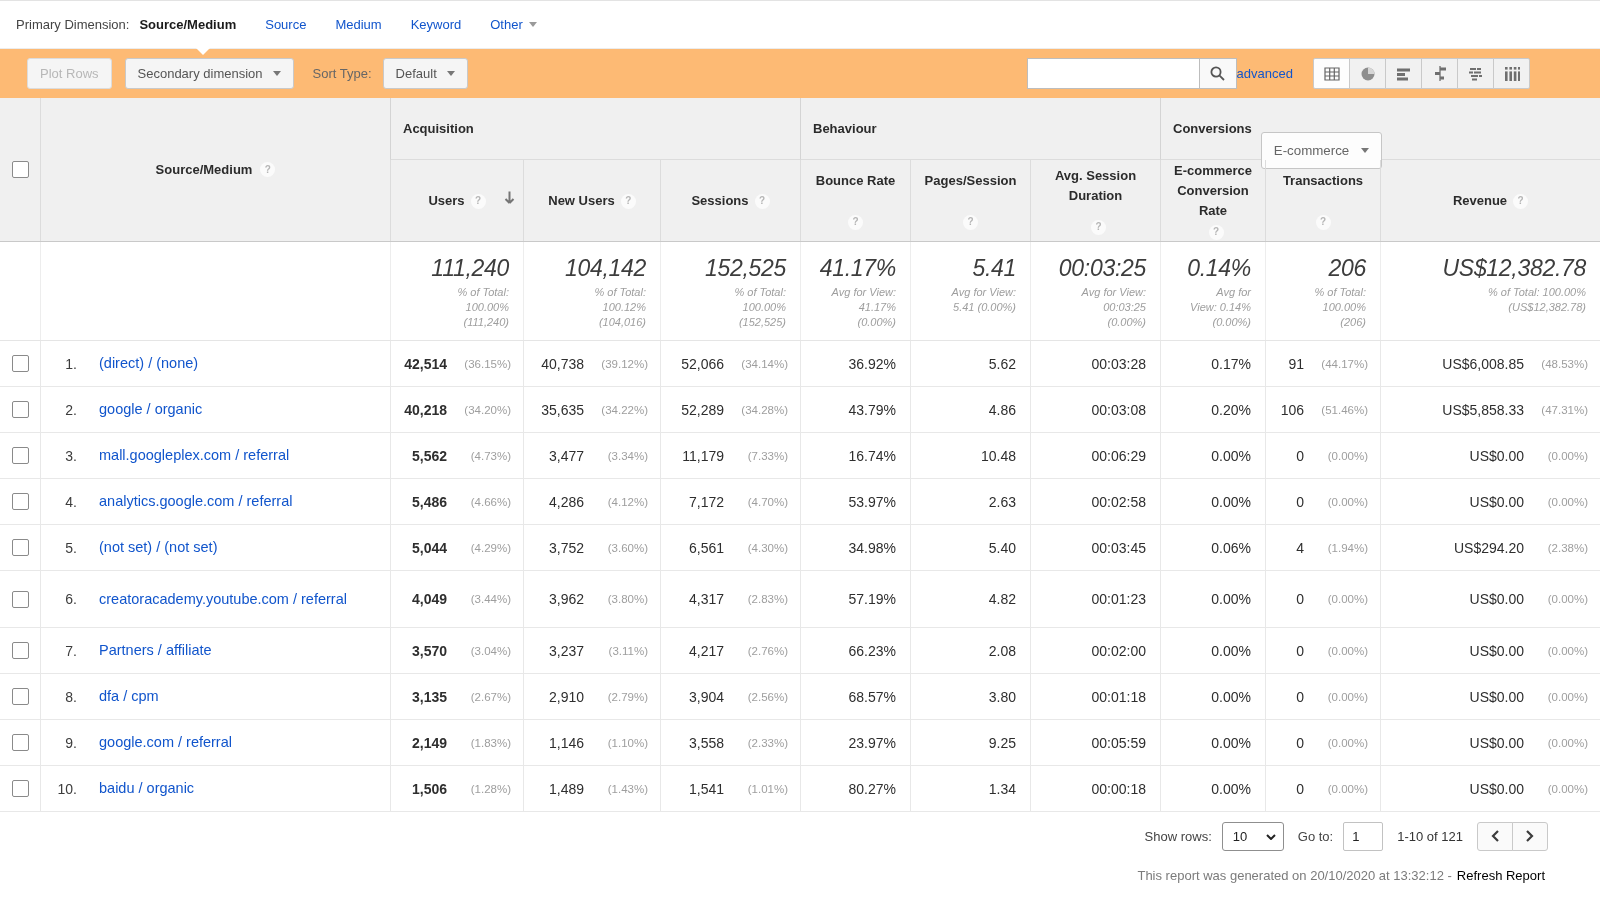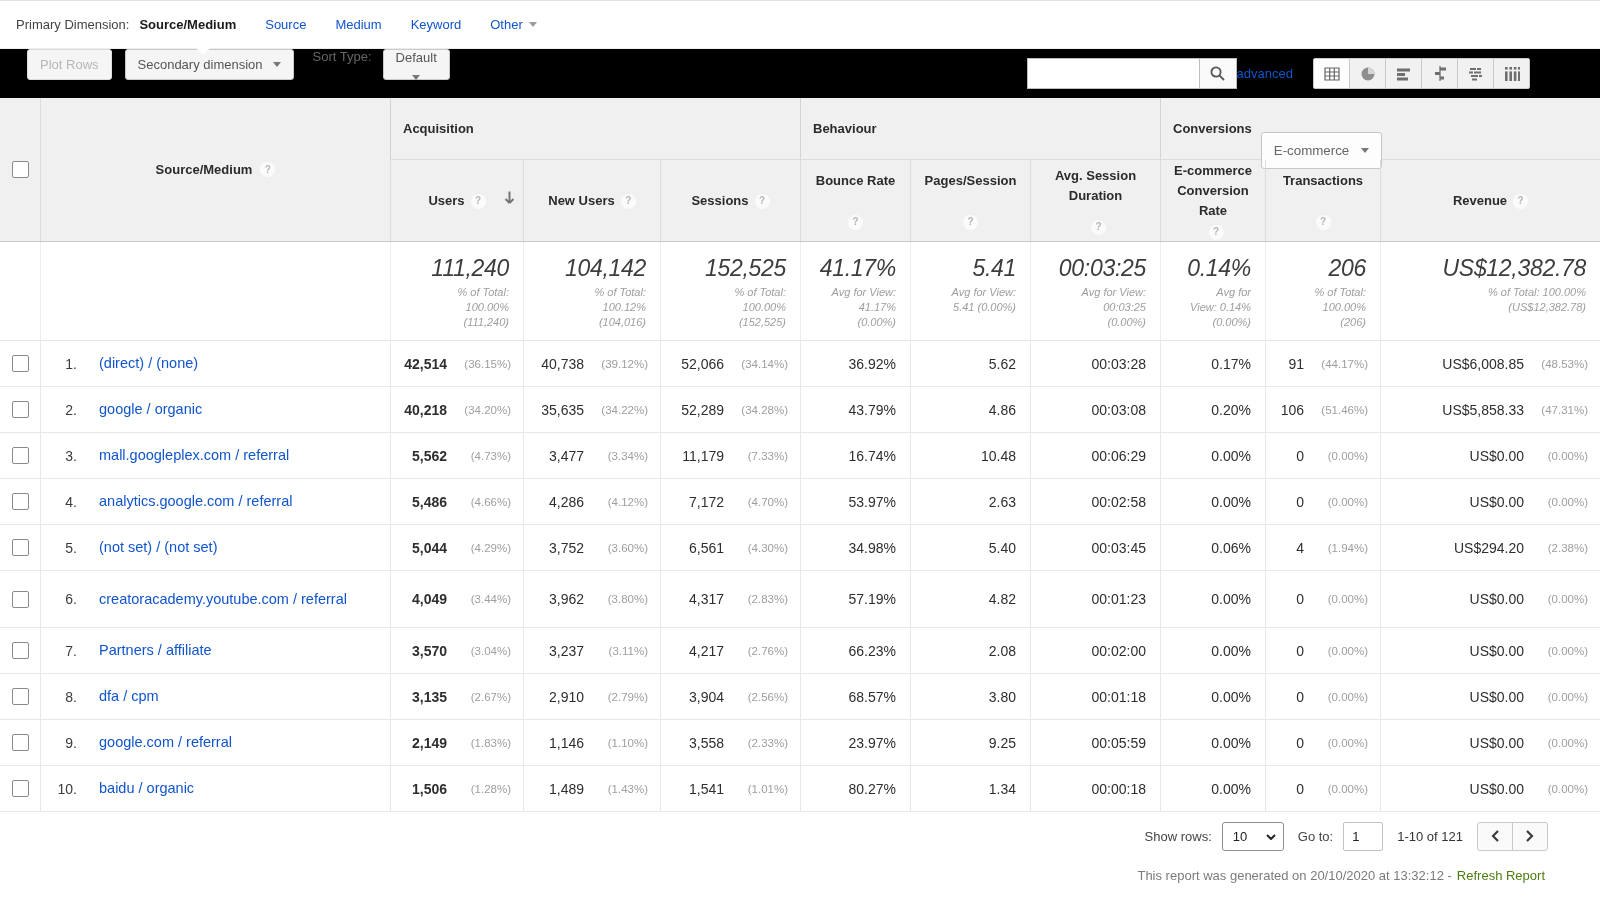--- a/index.html
+++ b/index.html
@@ -10,27 +10,27 @@
   
   .topbar { height:47px; display:flex; align-items:center; padding-left:16px; font-size:13px; background:#fff; position:relative; }
   .topbar .pd-label { color:#444; }
   .topbar .pd-selected { font-weight:bold; color:#1a1a1a; margin-left:10px; }
   .topbar a { color:#15c; text-decoration:none; cursor:pointer; }
   .topbar .pd-link { margin-left:29px; }
   .other-wrap { margin-left:29px; display:flex; align-items:center; gap:6px; }
   .notch { position:absolute; top:47px; left:196px; width:0; height:0; border-left:7px solid transparent; border-right:7px solid transparent; border-top:7px solid #fff; z-index:5; }
 
   
-  .toolbar { height:50px; background:#000000; border-top:1px solid #ececec; display:flex; padding:0 70px 0 27px; font-size:13px; }
+  .toolbar { height:50px; background:#fdba74; border-top:1px solid #ececec; display:flex; align-items:center; padding:0 70px 0 27px; font-size:13px; }
   .btn { height:31px; border:1px solid #c9c9c9; border-radius:3px; background:#f5f5f5; color:#555; display:inline-flex; align-items:center; gap:10px; padding:0 12px; font-size:13px; cursor:pointer; }
   .btn.disabled { color:#b7b7b7; border-color:#dcdcdc; cursor:default; }
   .caret { width:0; height:0; border-left:4px solid transparent; border-right:4px solid transparent; border-top:5px solid #777; display:inline-block; }
   .sec-dim { margin-left:13px; }
   .sort-label { margin-left:19px; color:#666; }
-  .sort-btn { margin-left:11px;flex-direction:column; }
+  .sort-btn { margin-left:11px; }
   .tb-right { margin-left:auto; display:flex; align-items:center; }
   .searchbox { display:flex; height:31px; }
   .searchbox input { width:172px; height:31px; border:1px solid #bdbdbd; border-right:none; background:#fff; padding:0 8px; font-size:13px; outline:none; }
   .search-btn { width:38px; height:31px; border:1px solid #bdbdbd; background:#f9f9f9; display:flex; align-items:center; justify-content:center; cursor:pointer; }
   .advanced { font-size:13px; color:#15c; text-decoration:none; }
   .viewgroup { margin-left:20px; display:flex; }
   .vbtn { width:37px; height:31px; border:1px solid #c9c9c9; margin-left:-1px; background:#f1f1f1; display:flex; align-items:center; justify-content:center; cursor:pointer; }
   .vbtn:first-child { margin-left:0; border-radius:2px 0 0 2px; }
   .vbtn:last-child { border-radius:0 2px 2px 0; }
   .vbtn.active { background:#fdfdfd; }
@@ -84,21 +84,21 @@
   .selwrap select { appearance:none; -webkit-appearance:none; width:62px; height:29px; border:1px solid #8f8f8f; border-radius:3px; background:#fff; font-size:13px; padding:0 22px 0 10px; color:#222; cursor:pointer; }
   .selwrap svg { position:absolute; right:8px; top:12px; pointer-events:none; }
   .goto-input { width:40px; height:29px; border:1px solid #c2c2c2; border-radius:2px; font-size:13px; text-align:left; padding:0 8px; margin-right:12px; color:#222; }
   .range { margin:0 14px 0 2px; color:#333; }
   .pager { display:flex; }
   .pgbtn { width:36px; height:29px; border:1px solid #c9c9c9; background:#fafafa; display:flex; align-items:center; justify-content:center; margin-left:-1px; cursor:pointer; }
   .pgbtn:first-child { border-radius:3px 0 0 3px; margin-left:0; }
   .pgbtn:last-child { border-radius:0 3px 3px 0; }
 
   .genline { display:flex; justify-content:flex-end; padding-right:55px; font-size:13px; color:#7b7b7b; margin-top:8px; }
-  .genline a { color:#4d7c0f; text-decoration:none; margin-left:5px; }
+  .genline a { color:#000000; text-decoration:none; margin-left:5px; }
 </style>
 </head>
 <body>
 
 <div class="page">
 
   <div class="topbar">
     <span class="pd-label">Primary Dimension:</span>
     <span class="pd-selected">Source/Medium</span>
     <a class="pd-link">Source</a>

